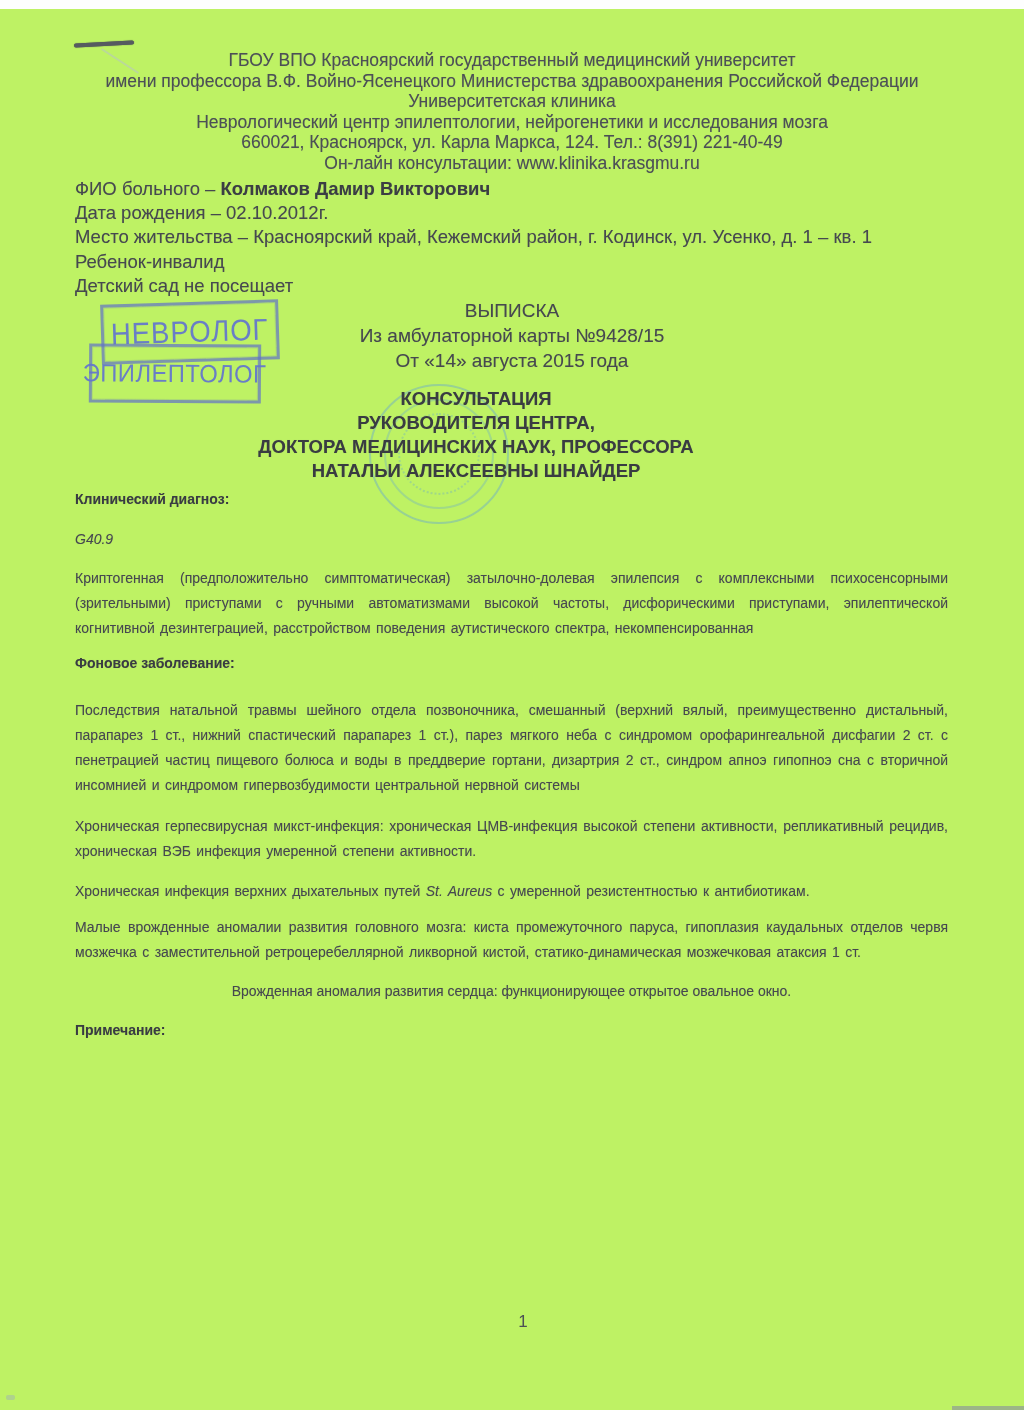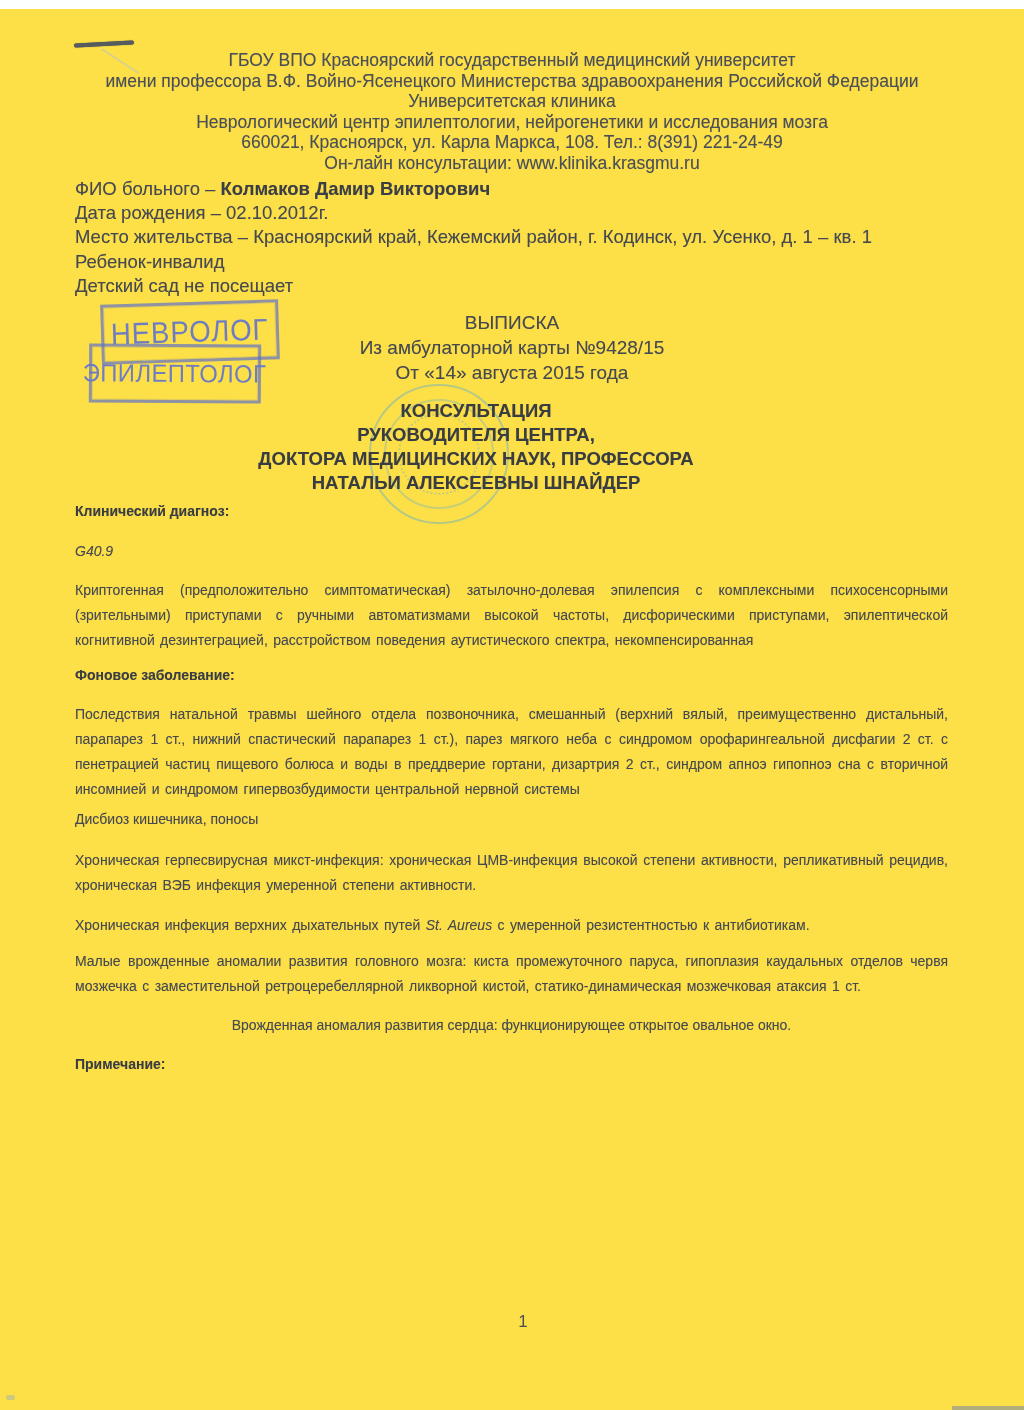--- a/index.html
+++ b/index.html
@@ -1,39 +1,39 @@
 <!DOCTYPE html>
 <html><head>
 <meta charset="utf-8">
 <style>
   html,body{margin:0;padding:0;background:#dfeef1;}
   .page{
     position:relative;
     width:1024px;height:1410px;
-    background:#fde047;
+    background:#bef264;
     font-family:"Liberation Sans",sans-serif;
     color:#46494e;
     overflow:hidden;
   }
   .edge-top{position:absolute;top:0;left:0;right:0;height:9px;background:#fdfefe;}
   .edge-bottom{position:absolute;right:0;bottom:0;width:72px;height:4px;background:#8a9499;opacity:.65;}
   .speck{position:absolute;left:6px;bottom:10px;width:9px;height:5px;background:#9fb2b6;opacity:.5;border-radius:2px;}
 
   .staple{position:absolute;left:74px;top:42px;width:60px;height:4px;background:#565b60;border-radius:2px;transform:rotate(-3deg);box-shadow:0 0 1px #44484c;}
   .scratch{position:absolute;left:98px;top:60px;width:44px;height:2px;background:#b6c3c7;opacity:.55;transform:rotate(33deg);}
 
   .header{ text-align:center; padding-top:50px; font-size:17.5px; line-height:20.5px; color:#4c5055;
            text-shadow:0 0 .7px rgba(100,106,112,.45);}
   .u{}
 
   .patient{ margin:4px 0 0 75px; font-size:18.5px; line-height:24.2px; white-space:nowrap;
             text-shadow:0 0 .7px rgba(100,106,112,.4);}
   .b{font-weight:bold;color:#3b3e43;}
 
-  .extract{ text-align:center; margin-top:12px; font-size:19px; line-height:25px;
+  .extract{ text-align:center; margin-top:0; font-size:19px; line-height:25px;
             text-shadow:0 0 .7px rgba(100,106,112,.4); position:relative; z-index:1;}
   .consult{ text-align:center; margin-top:14px; font-weight:bold; font-size:18.5px; line-height:24px;
             color:#393c41; position:relative; z-index:1; transform:translateX(-36px);
             text-shadow:0 0 .7px rgba(90,96,102,.4);}
 
   .stamp{ position:absolute; border:3px solid rgba(95,113,201,.7);
           display:flex; align-items:center; justify-content:center;
           color:rgba(98,116,206,.92); box-shadow:inset 0 0 0 1px rgba(95,113,201,.18); z-index:2;}
   .stamp-nev{ left:101px; top:302px; width:172px; height:54px; transform:rotate(-1.8deg); }
   .stamp-nev .st{ font-size:30px; letter-spacing:1px; transform:scaleX(.92); }
@@ -49,21 +49,21 @@
 
   .bodytext{ margin:0 76px 0 75px; font-size:14px; text-shadow:0 0 .7px rgba(100,106,112,.4);}
   .h{ font-weight:bold; color:#393c41; line-height:23px;}
   .h1{ margin-top:5px;}
   .h2{ margin-top:11px;}
   .h3{ margin-top:15px;}
   .p{ text-align:justify; line-height:25px; word-spacing:1.5px;}
   .pl{ line-height:25px;}
   .code{ margin-top:16px;font-style:italic;}
   .diag{ margin-top:14px;}
-  .p1{ margin-top:15px;}
+  .p1{ margin-top:23px;}
   .p2{ margin-top:5px;}
   .p3{ margin-top:16px;}
   .p4{ margin-top:15px;}
   .p5{ margin-top:11px;}
   .p6{ margin-top:14px;text-align:center;}
   .note{ margin-top:16px;}
   .i{ font-style:italic;}
 
   .pagenum{ position:absolute; top:1312px; left:0; right:0; text-align:center; font-size:17px;
             transform:translateX(11px); color:#4c5055;}
@@ -75,21 +75,21 @@
 
   <div class="edge-top"></div>
   <div class="staple"></div>
   <div class="scratch"></div>
 
   <div class="header">
     <div>ГБОУ ВПО Красноярский государственный медицинский университет</div>
     <div>имени профессора В.Ф. Войно-Ясенецкого Министерства здравоохранения Российской Федерации</div>
     <div>Университетская клиника</div>
     <div>Неврологический центр эпилептологии, нейрогенетики и исследования мозга</div>
-    <div>660021, Красноярск, ул. Карла Маркса, 108. Тел.: 8(391) 221-24-49</div>
+    <div>660021, Красноярск, ул. Карла Маркса, 124. Тел.: 8(391) 221-40-49</div>
     <div>
       <span>Он-лайн консультации: </span><span class="u">www.klinika.krasgmu.ru</span>
     </div>
   </div>
 
   <div class="patient">
     <div>
       <span>ФИО больного – </span><span class="b">Колмаков Дамир Викторович</span>
     </div>
     <div>Дата рождения – 02.10.2012г.</div>
@@ -120,21 +120,20 @@
     <div>НАТАЛЬИ АЛЕКСЕЕВНЫ ШНАЙДЕР</div>
   </div>
 
   <div class="bodytext">
     <div class="h h1">Клинический диагноз:</div>
     <div class="pl code">G40.9</div>
     <div class="p diag">Криптогенная (предположительно симптоматическая) затылочно-долевая эпилепсия с комплексными психосенсорными (зрительными) приступами с ручными автоматизмами высокой частоты, дисфорическими приступами, эпилептической когнитивной дезинтеграцией, расстройством поведения аутистического спектра, некомпенсированная</div>
 
     <div class="h h2">Фоновое заболевание:</div>
     <div class="p p1">Последствия натальной травмы шейного отдела позвоночника, смешанный (верхний вялый, преимущественно дистальный, парапарез 1 ст., нижний спастический парапарез 1 ст.), парез мягкого неба с синдромом орофарингеальной дисфагии 2 ст. с пенетрацией частиц пищевого болюса и воды в преддверие гортани, дизартрия 2 ст., синдром апноэ гипопноэ сна с вторичной инсомнией и синдромом гипервозбудимости центральной нервной системы</div>
-    <div class="pl p2">Дисбиоз кишечника, поносы</div>
     <div class="p p3">Хроническая герпесвирусная микст-инфекция: хроническая ЦМВ-инфекция высокой степени активности, репликативный рецидив, хроническая  ВЭБ инфекция умеренной степени активности.</div>
     <div class="p p4">
       <span>Хроническая инфекция верхних дыхательных путей </span><span class="i">St. Aureus</span><span> с умеренной резистентностью к антибиотикам.</span>
     </div>
     <div class="p p5">Малые врожденные аномалии развития головного мозга: киста промежуточного паруса, гипоплазия каудальных отделов червя мозжечка с заместительной ретроцеребеллярной ликворной кистой, статико-динамическая мозжечковая атаксия 1 ст.</div>
     <div class="pl p6">Врожденная аномалия развития сердца: функционирующее открытое овальное окно.</div>
 
     <div class="h h3">Примечание:</div>
   </div>
 

